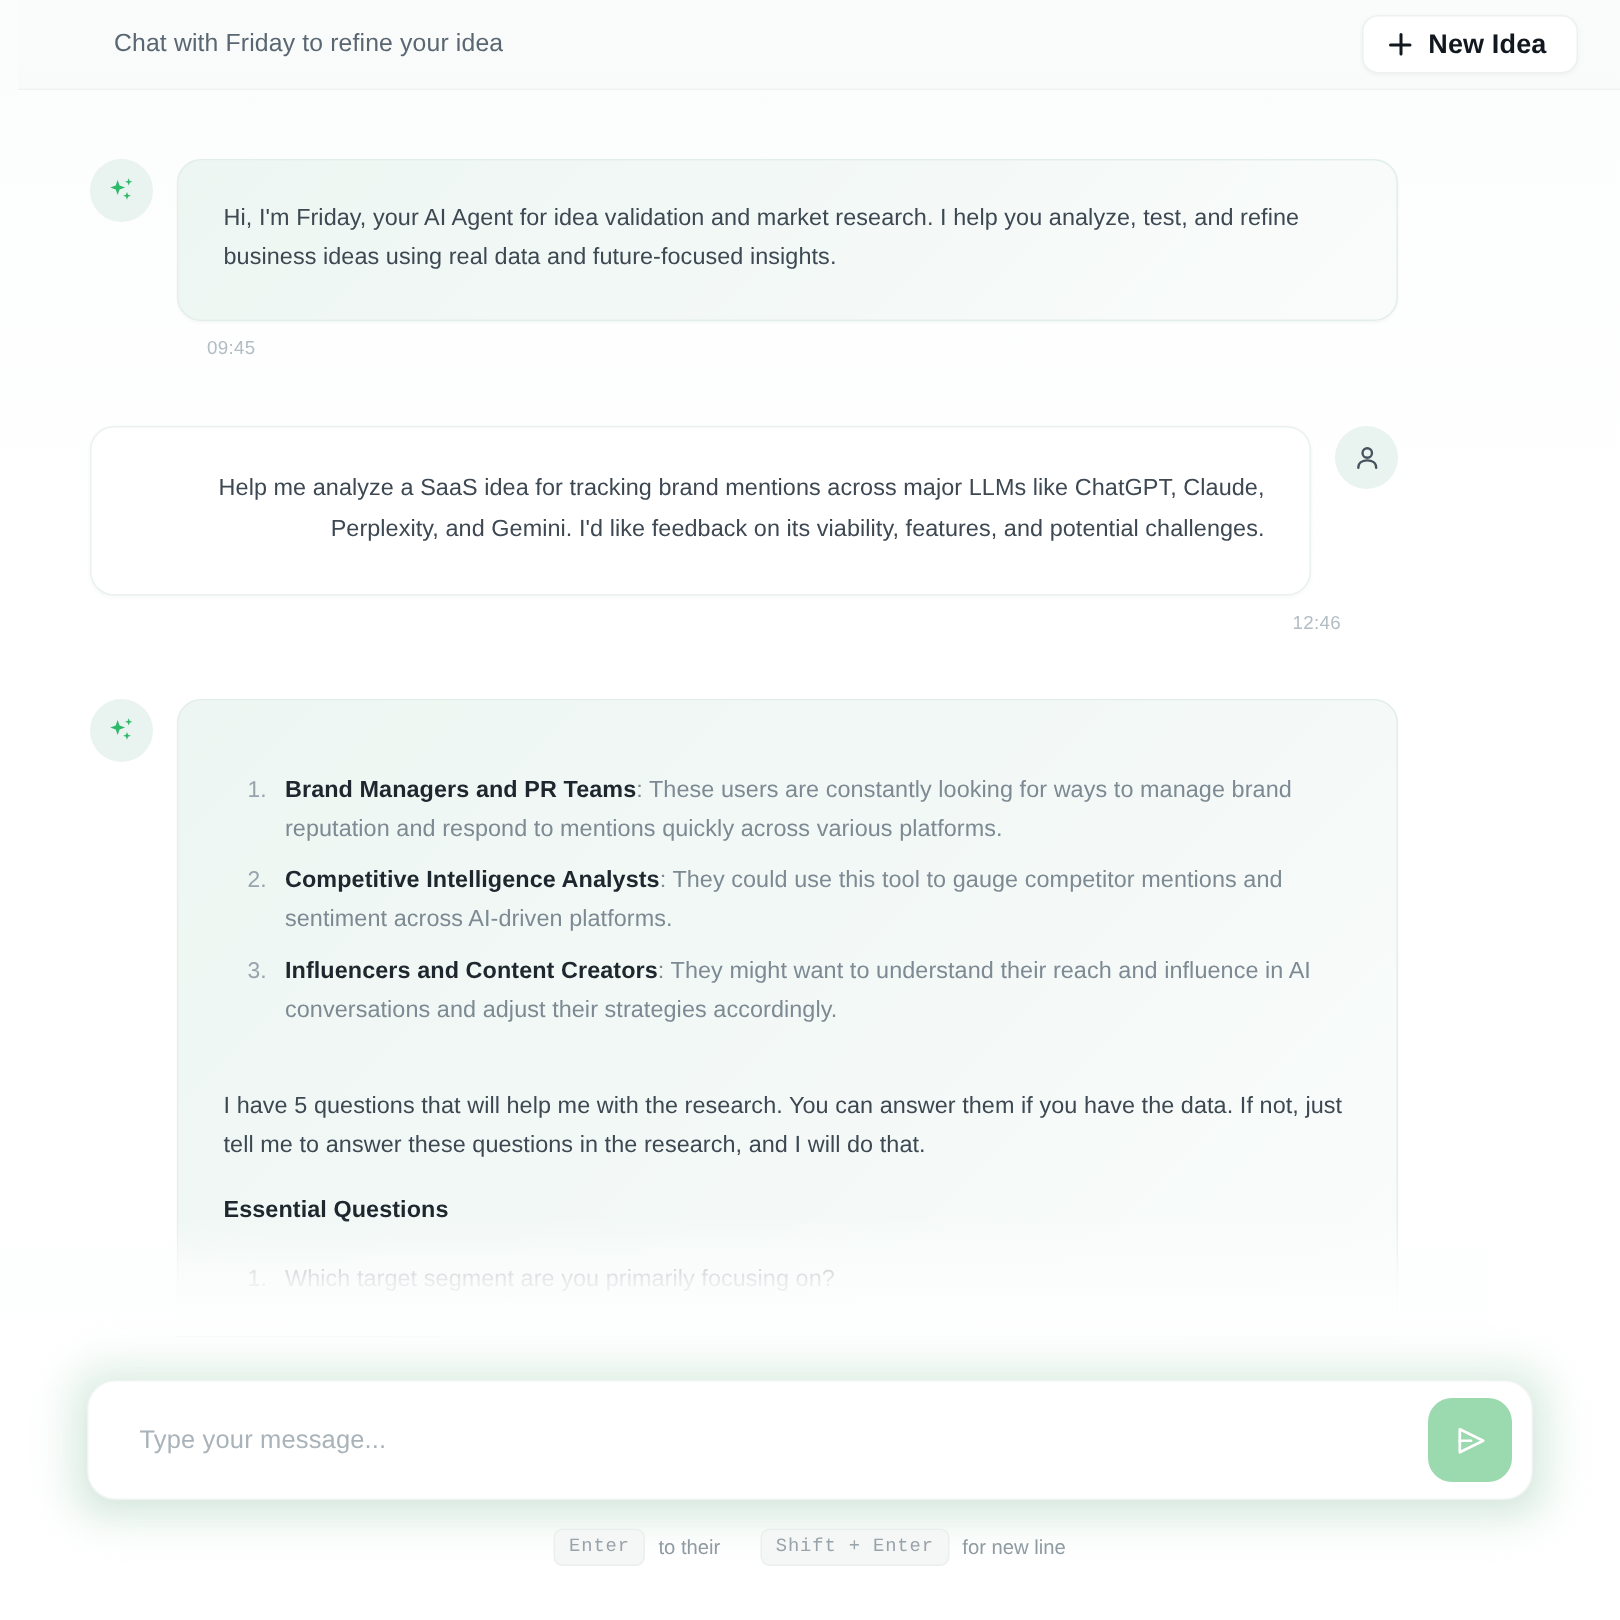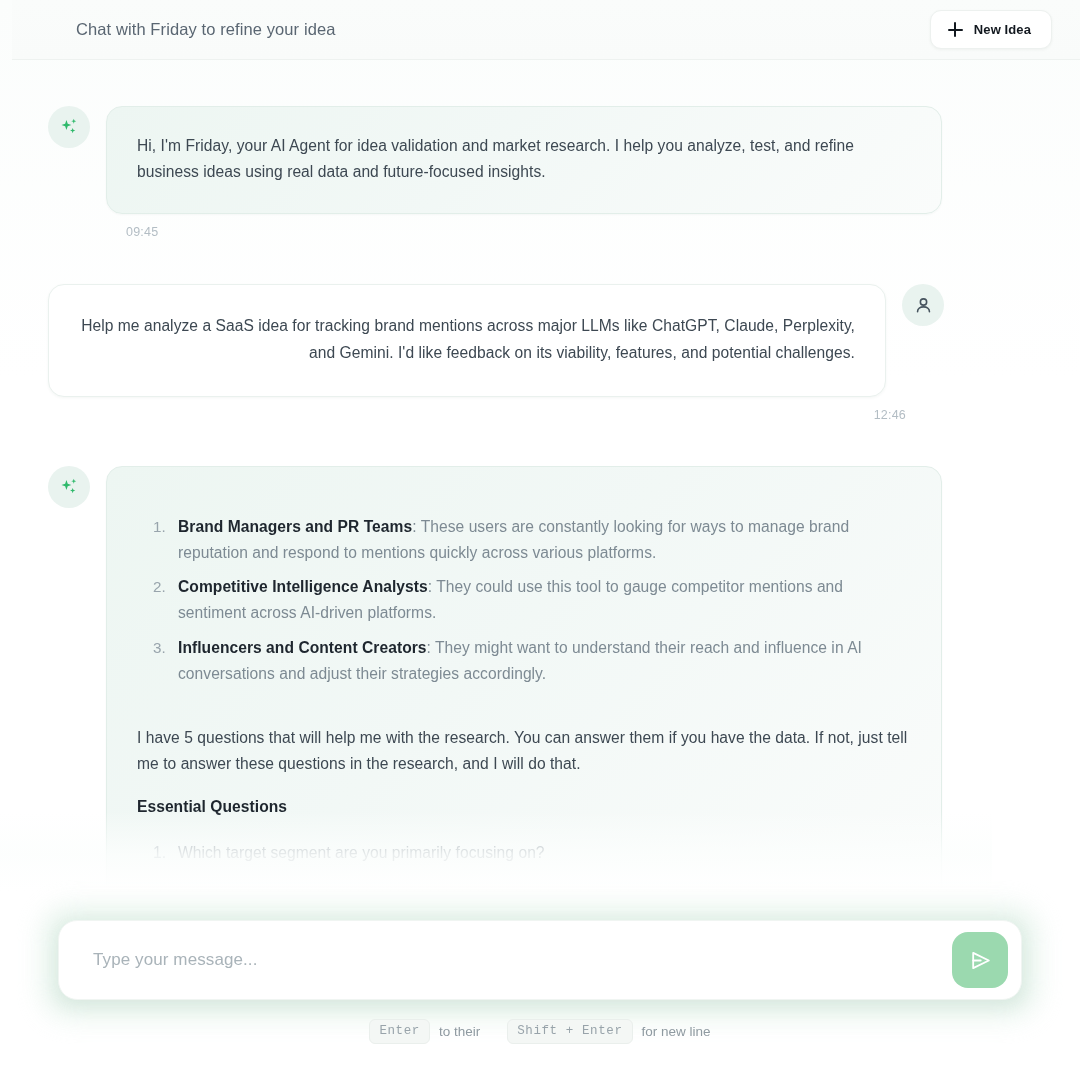--- a/index.html
+++ b/index.html
@@ -68,36 +68,36 @@
   .plus-icon::before, .plus-icon::after {
     content: "";
     position: absolute;
     background: #12181f;
     border-radius: 1px;
   }
   .plus-icon::before { left: 0; top: 6.5px; width: 15px; height: 2px; }
   .plus-icon::after  { top: 0; left: 6.5px; height: 15px; width: 2px; }
 
   .new-idea-label {
-    font-size: 13px;
+    font-size: 18px;
     font-weight: 700;
     color: #12181f;
     letter-spacing: 0.1px;
     white-space: nowrap;
   }
 
   
   .conversation {
     position: absolute;
     top: 61px;
     left: 0;
     width: 992px;
     height: 830px;
     overflow: hidden;
-    padding: 0 48px;
+    padding: 0 60px;
   }
 
   .msg-row {
     display: flex;
     align-items: flex-start;
     gap: 16px;
   }
   .msg-row.ai     { justify-content: flex-start; }
   .msg-row.user   { justify-content: flex-end; text-align: right; }
 

